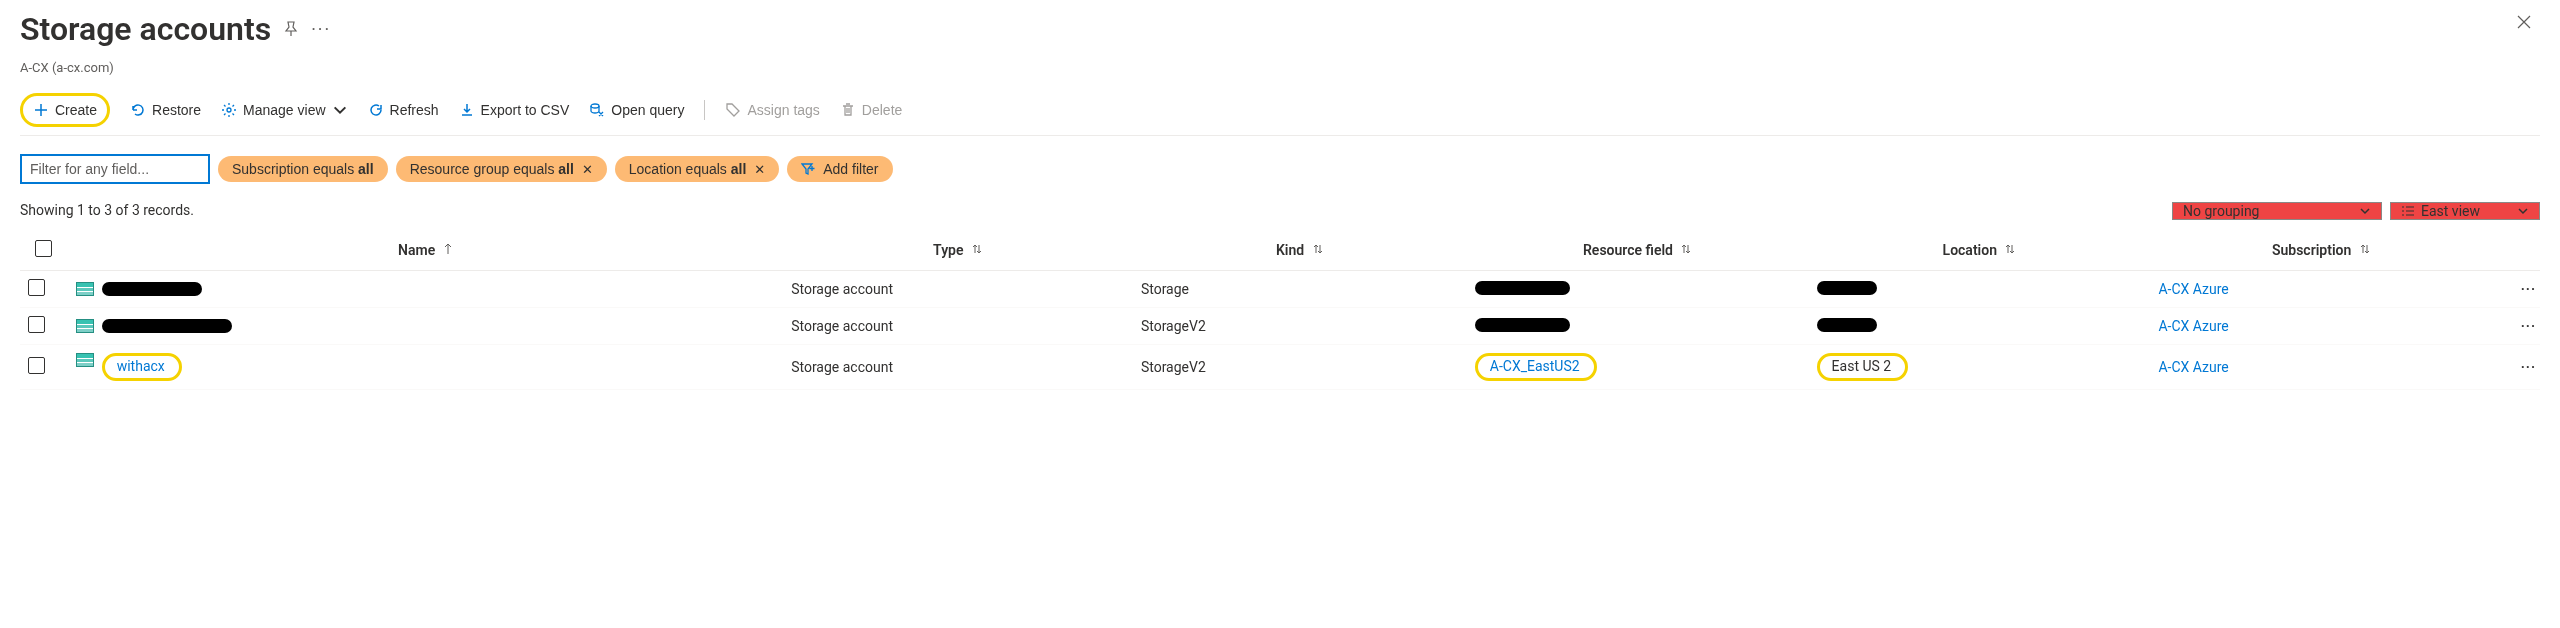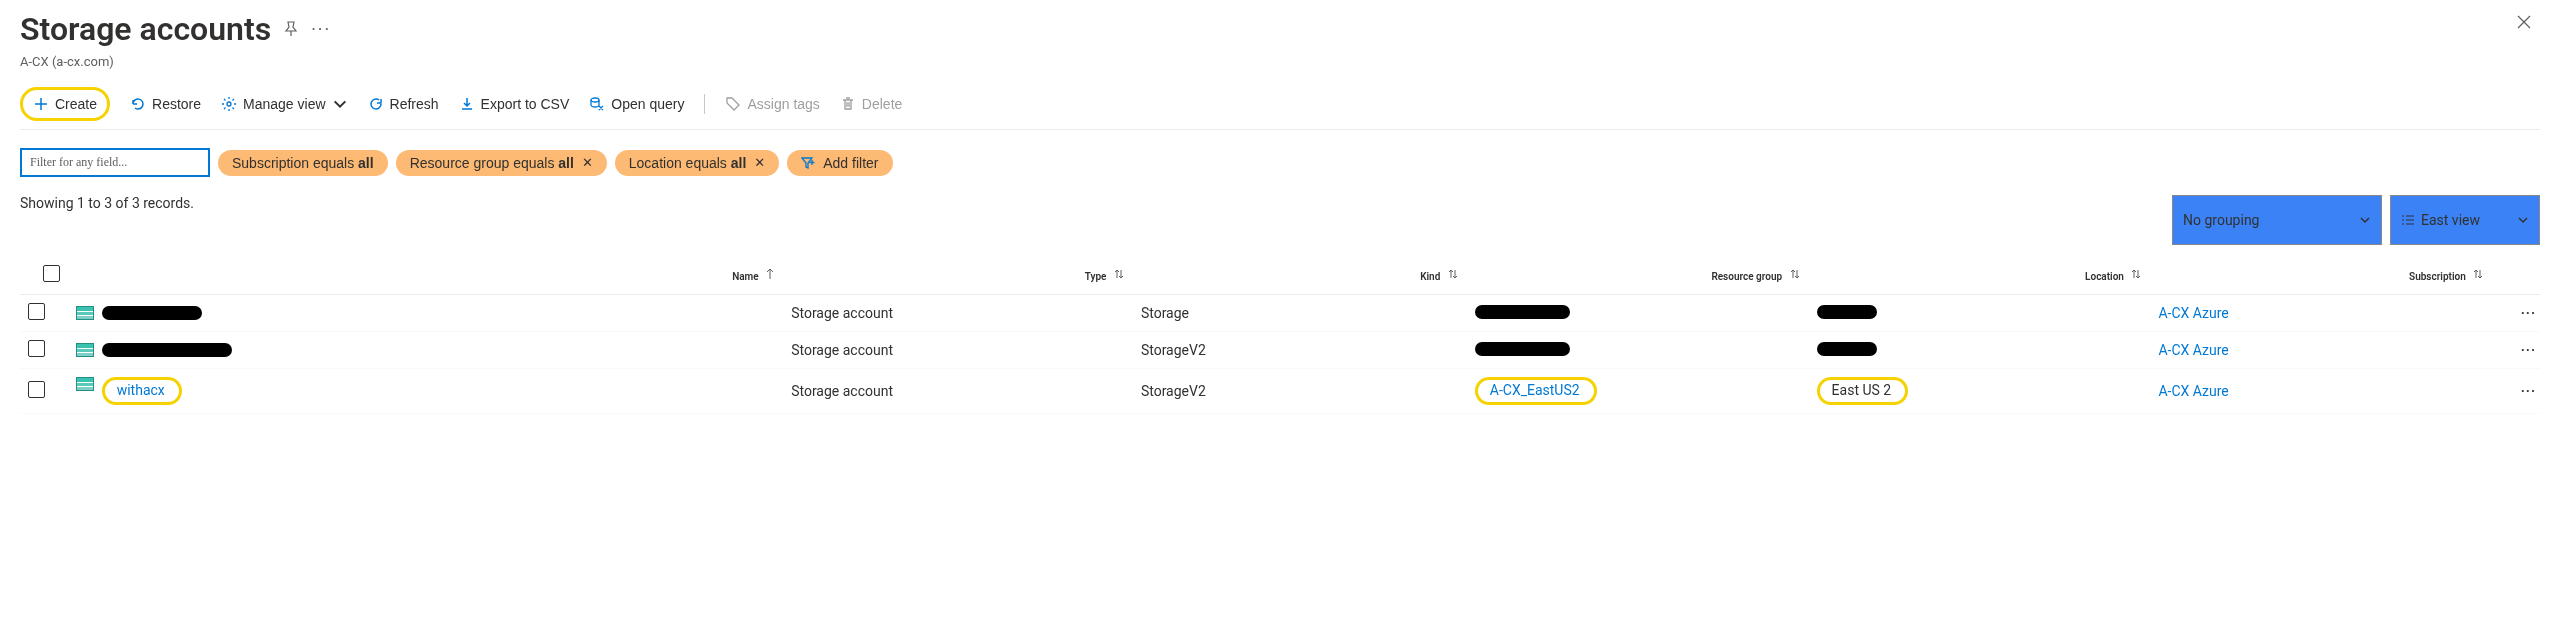--- a/index.html
+++ b/index.html
@@ -29,21 +29,21 @@
       cursor: pointer;
       color: #605e5c;
       display: inline-flex;
       align-items: center;
       justify-content: center;
     }
     .close-blade { font-size: 20px; padding: 4px 8px; }
     .subtitle {
       font-size: 13px;
       color: #605e5c;
-      margin-top: 6px;
+      margin-top: 12px;
     }
     .toolbar {
       display: flex;
       align-items: center;
       gap: 20px;
       margin-top: 18px;
       padding-bottom: 8px;
       border-bottom: 1px solid #edebe9;
     }
     .toolbar-btn {
@@ -75,25 +75,24 @@
     .filter-row {
       display: flex;
       align-items: center;
       gap: 8px;
       margin-top: 18px;
       flex-wrap: wrap;
     }
     .filter-input {
       width: 190px;
       padding: 5px 8px;
-      font-size: 12px;
+      font-size: 14px;
       border: 2px solid #0078d4;
       outline: none;
       color: #323130;
-      font-family: Liberation Serif, serif;
     }
     .filter-input::placeholder { color: #605e5c; }
     .pill {
       background: #fdba74;
       border-radius: 16px;
       padding: 5px 14px;
       font-size: 14px;
       color: #323130;
       display: inline-flex;
       align-items: center;
@@ -107,40 +106,40 @@
     .status-row {
       display: flex;
       justify-content: space-between;
       align-items: flex-start;
       margin-top: 18px;
     }
     .status-text { font-size: 14px; color: #323130; }
     .view-controls { display: flex; gap: 8px; }
     .dropdown {
       border: 1px solid #8a8886;
-      background: #3b82f6;
-      padding: 16px 10px;
+      background: #ef4444;
+      padding: 0 10px;
       font-size: 14px;
       display: inline-flex;
       align-items: center;
       justify-content: space-between;
       gap: 10px;
       cursor: pointer;
       min-width: 150px;
     }
     .dropdown.grouping { min-width: 210px; }
     table {
       width: 100%;
       border-collapse: collapse;
       margin-top: 10px;
       table-layout: fixed;
     }
     th {
-      text-align: right;
-      font-size: 10px;
+      text-align: center;
+      font-size: 14px;
       font-weight: 600;
       padding: 10px 8px;
       border-bottom: 1px solid #edebe9;
       color: #323130;
     }
     th .sort-icon { margin-left: 4px; color: #605e5c; display:inline-flex; }
     td {
       padding: 8px 8px;
       font-size: 14px;
       border-bottom: 1px solid #faf9f8;
@@ -355,21 +354,21 @@
       </th>
       <th>
         <span>Kind</span>
         <span class="sort-icon">
             <svg width="12" height="12" viewBox="0 0 12 12" fill="none" stroke="currentColor">
               <path d="M4 2v8M2 4l2-2 2 2M8 10V2M6 8l2 2 2-2"></path>
             </svg>
           </span>
       </th>
       <th>
-        <span>Resource group</span>
+        <span>Resource field</span>
         <span class="sort-icon">
             <svg width="12" height="12" viewBox="0 0 12 12" fill="none" stroke="currentColor">
               <path d="M4 2v8M2 4l2-2 2 2M8 10V2M6 8l2 2 2-2"></path>
             </svg>
           </span>
       </th>
       <th>
         <span>Location</span>
         <span class="sort-icon">
             <svg width="12" height="12" viewBox="0 0 12 12" fill="none" stroke="currentColor">

